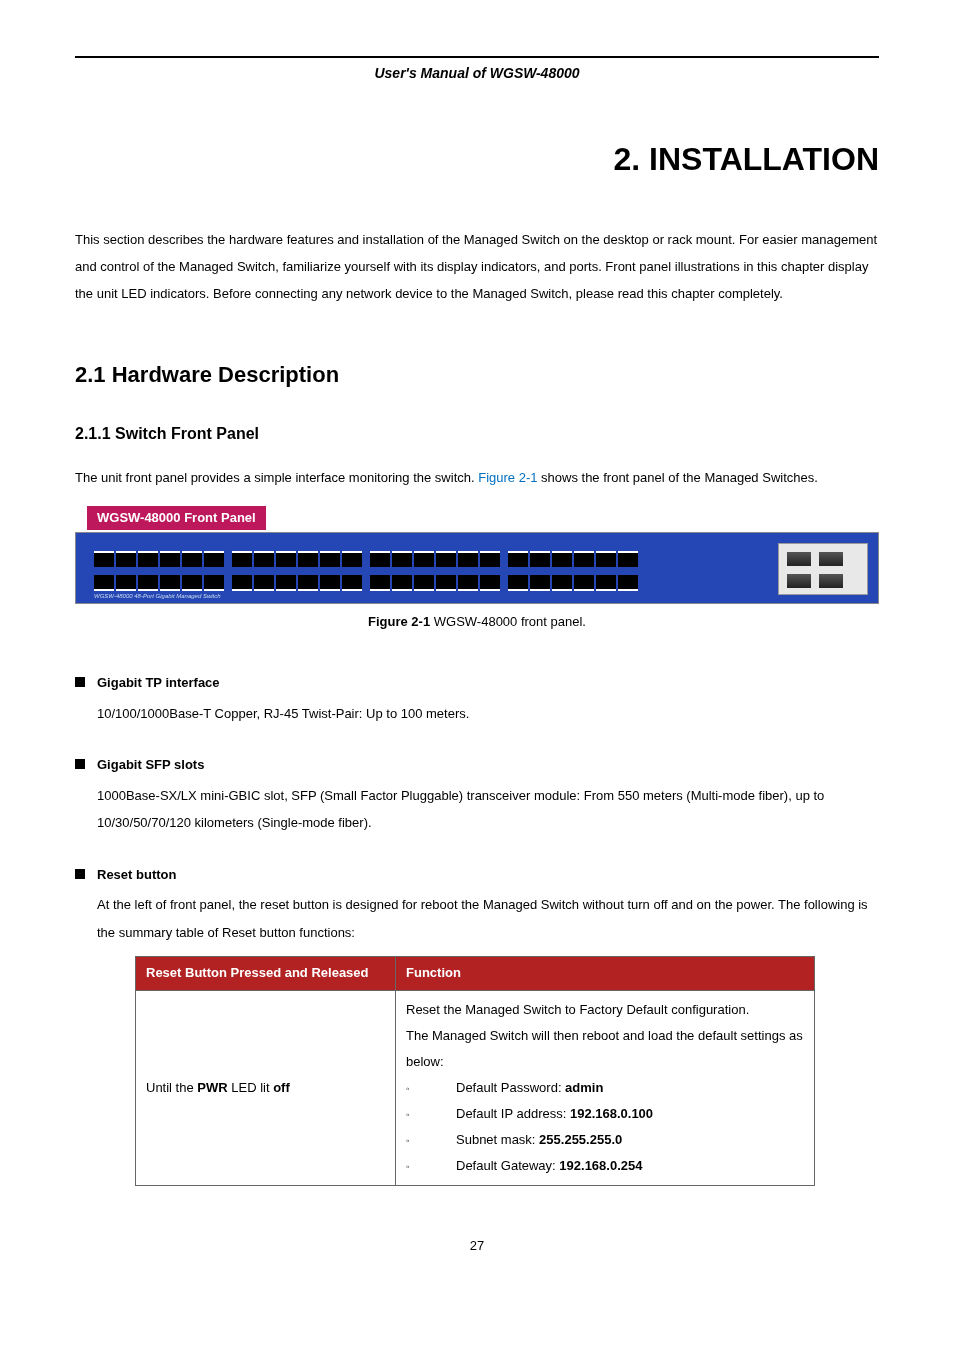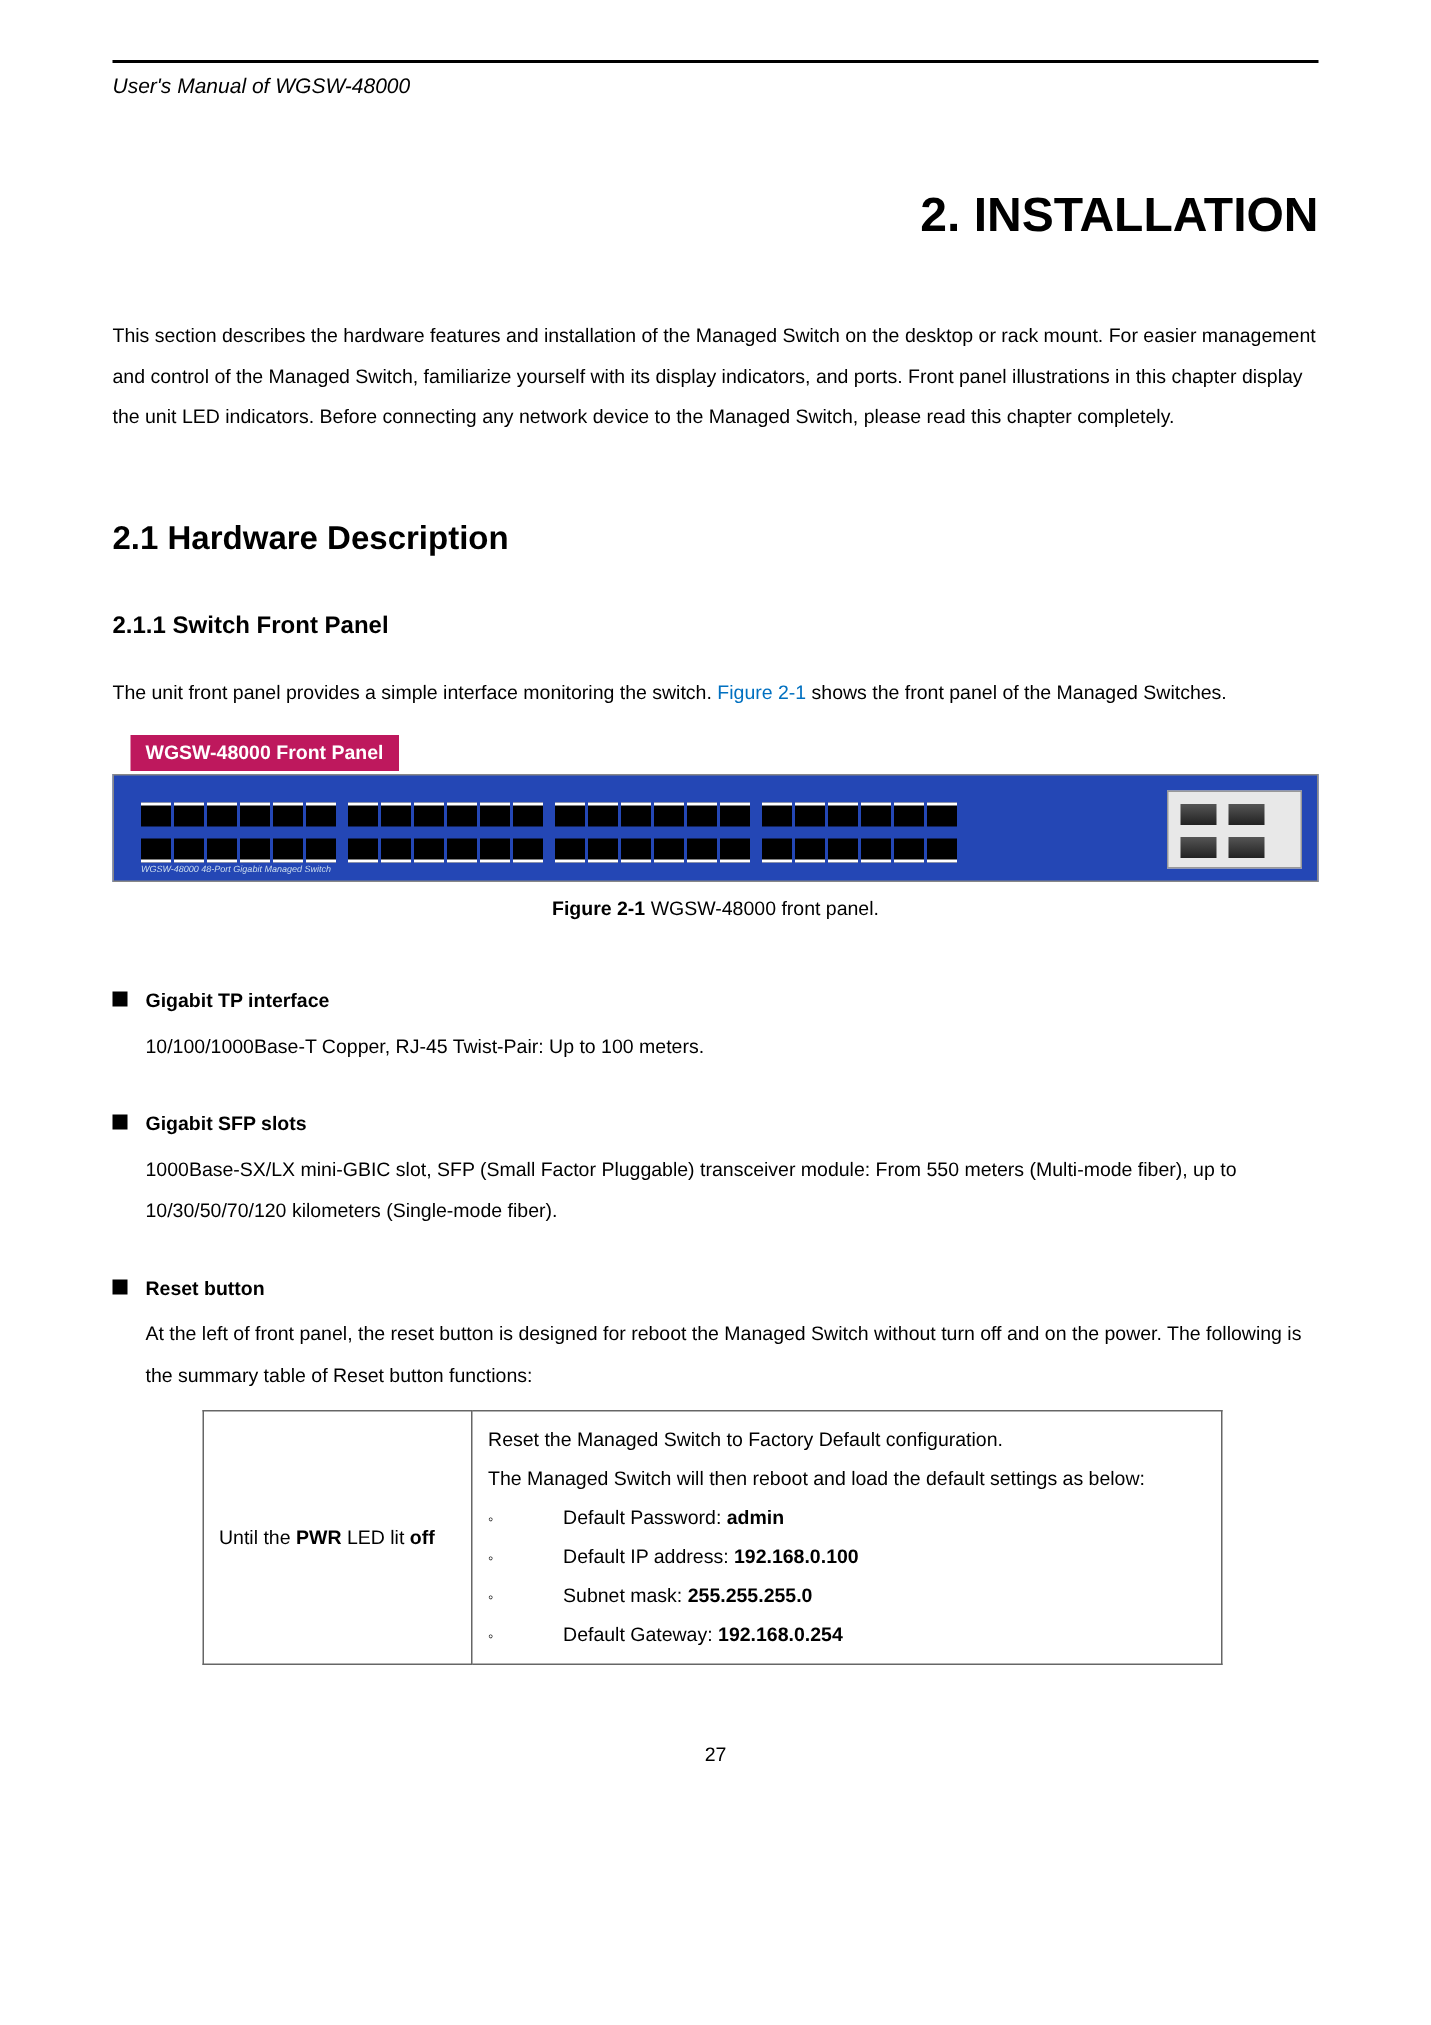--- a/index.html
+++ b/index.html
@@ -9,25 +9,26 @@
     color: #000;
     width: 954px;
     margin: 0 auto;
     padding: 40px 75px 40px 75px;
     font-size: 13px;
     line-height: 1.6;
   }
   .header-bar {
     border-top: 2px solid #000;
     padding-top: 4px;
-    text-align: left;
+    text-align: center;
     font-style: italic;
-    font-weight: normal;
+    font-weight: bold;
     margin-bottom: 50px;
     font-size: 14px;
+    margin-top: 16px;
   }
   .chapter-title {
     text-align: right;
     font-size: 32px;
     font-weight: bold;
     margin-bottom: 40px;
     margin-top: 28px;
   }
   .intro-para {
     font-size: 13px;
@@ -303,20 +304,24 @@
 
 
 <div class="bullet-item">
   <div class="bullet-square"></div>
   <div class="bullet-title">Reset button</div>
 </div>
 <p class="bullet-body" style="margin-bottom:10px;">At the left of front panel, the reset button is designed for reboot the Managed Switch without turn off and on the power. The following is the summary table of Reset button functions:</p>
 
 <table class="reset-table">
   <tbody>
+      <tr>
+    <th style="width:260px;">Reset Button Pressed and Released</th>
+    <th>Function</th>
+  </tr>
   <tr>
     <td style="vertical-align:middle;">
       <span>Until the </span><b>PWR</b><span> LED lit </span><b>off</b>
     </td>
     <td>
       <div>Reset the Managed Switch to Factory Default configuration.</div>
       <div>The Managed Switch will then reboot and load the default settings as below:</div>
       <div id="reset-defaults">
             <div class="sub-bullet">
               <span class="circ">◦</span>

